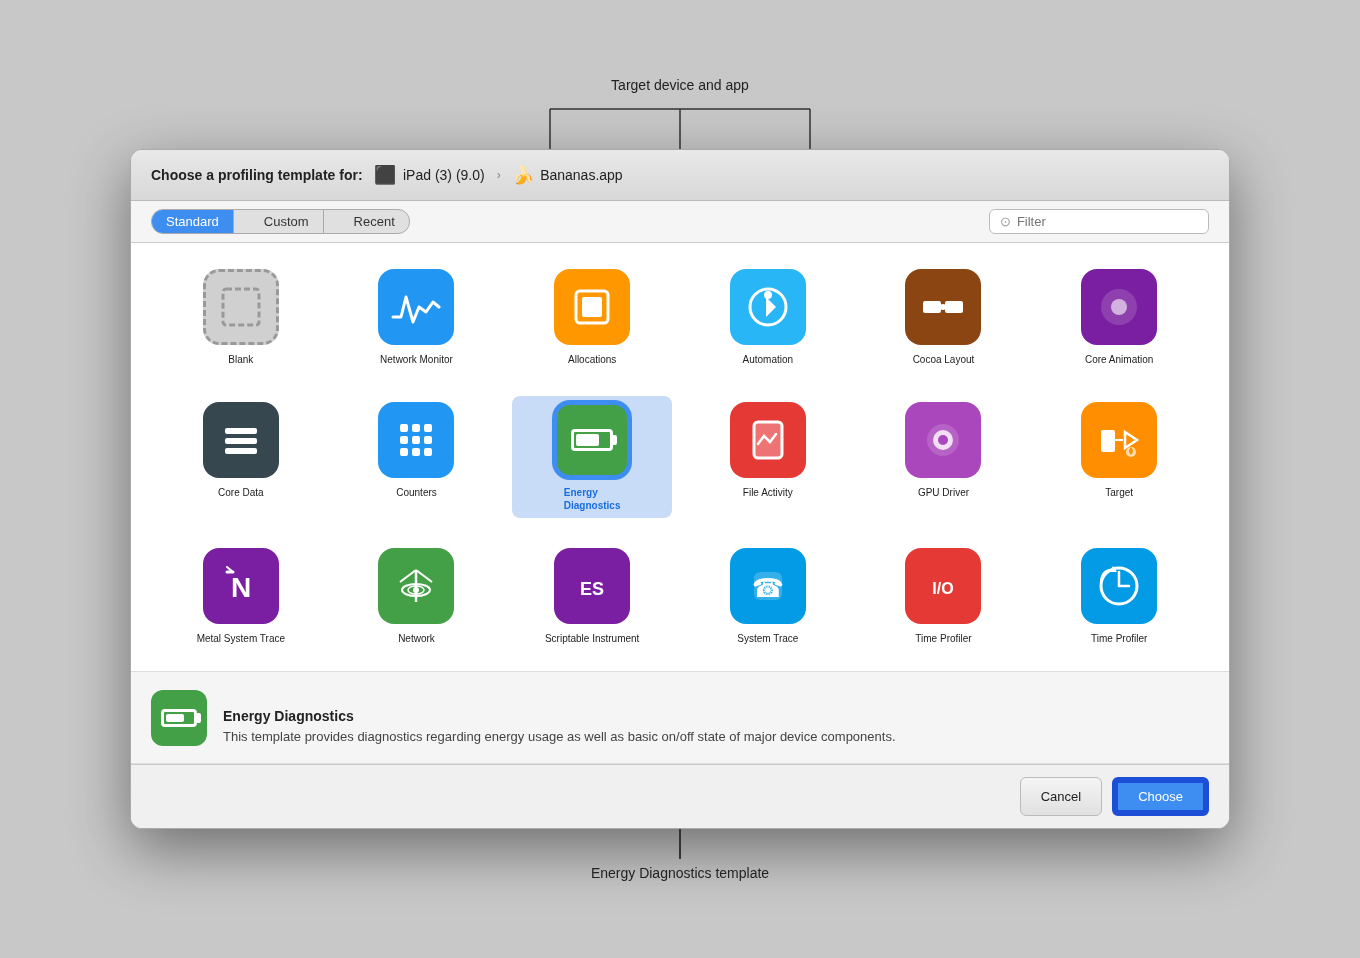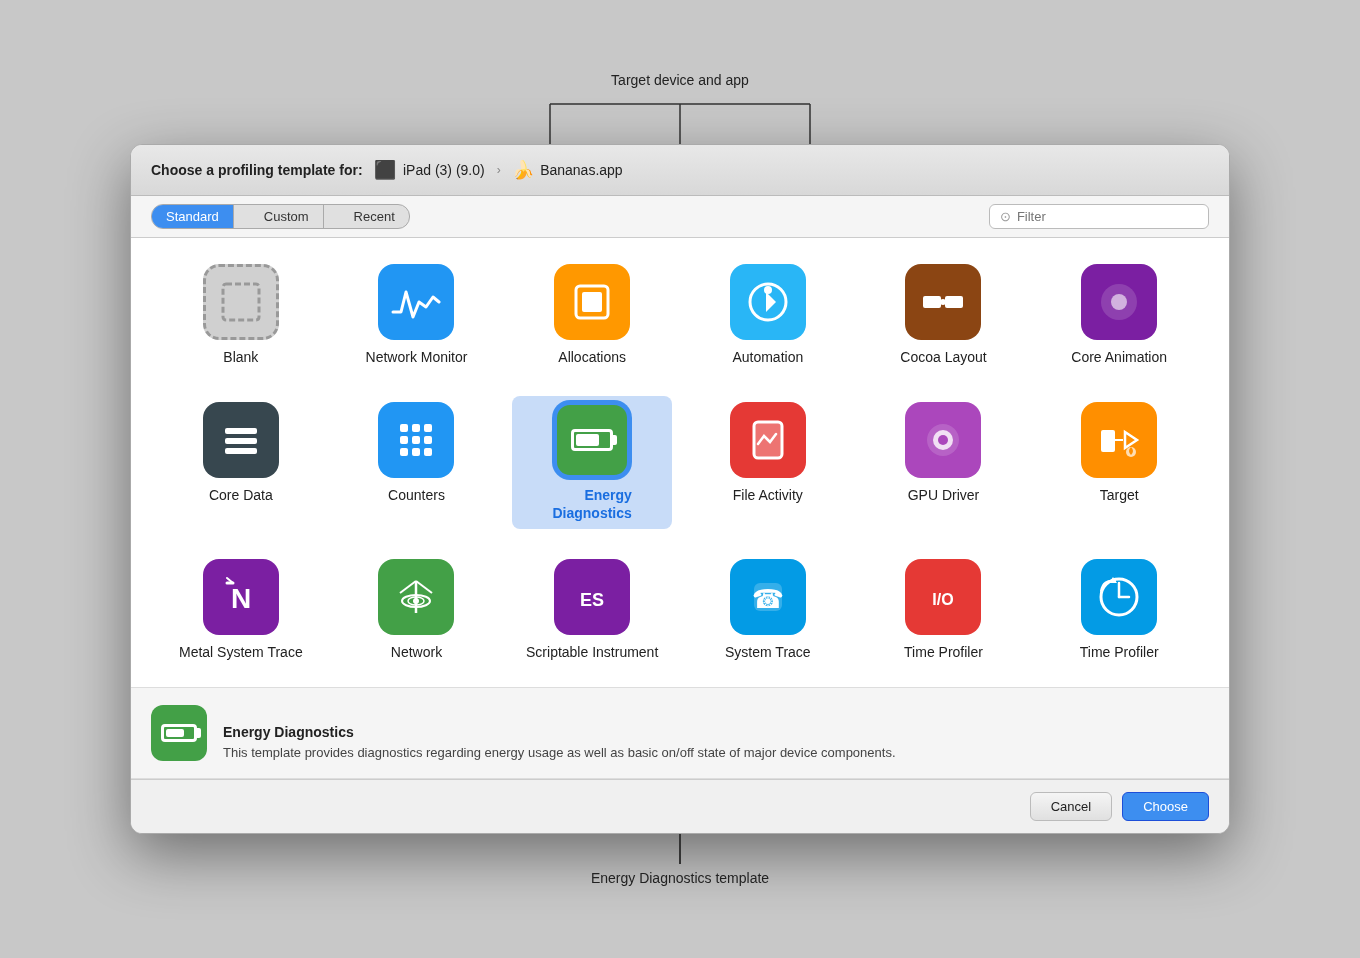--- a/index.html
+++ b/index.html
@@ -157,23 +157,23 @@
       display: flex;
       align-items: center;
       justify-content: center;
       font-size: 36px;
       color: white;
       position: relative;
       overflow: hidden;
     }
 
     .template-label {
-      font-size: 14px;
+      font-size: 10px;
       color: #222;
-      text-align: right;
+      text-align: left;
       line-height: 1.3;
     }
 
     
     .icon-blank { background: #d0d0d0; border: 3px dashed #999; }
     .icon-activity { background: #2196F3; }
     .icon-allocations { background: #FF9800; }
     .icon-automation { background: #29B6F6; }
     .icon-cocoa { background: #8B4513; }
     .icon-core-animation { background: #7B1FA2; }
@@ -246,21 +246,21 @@
       border: 1px solid #bbb;
       border-radius: 6px;
       font-size: 13px;
       color: #222;
       cursor: pointer;
     }
 
     .btn-choose {
       padding: 6px 20px;
       background: #3d8ef0;
-      border: 1px solid #1d4ed8;
+      border: 6px solid #1d4ed8;
       border-radius: 6px;
       font-size: 13px;
       color: white;
       cursor: pointer;
       font-weight: 500;
     }
 
     
     .battery-icon {
       width: 42px;

